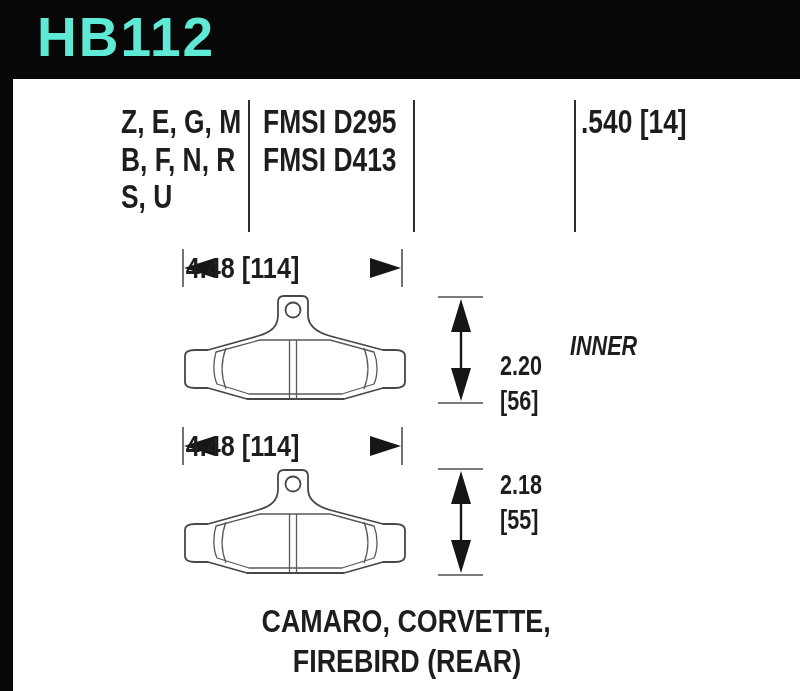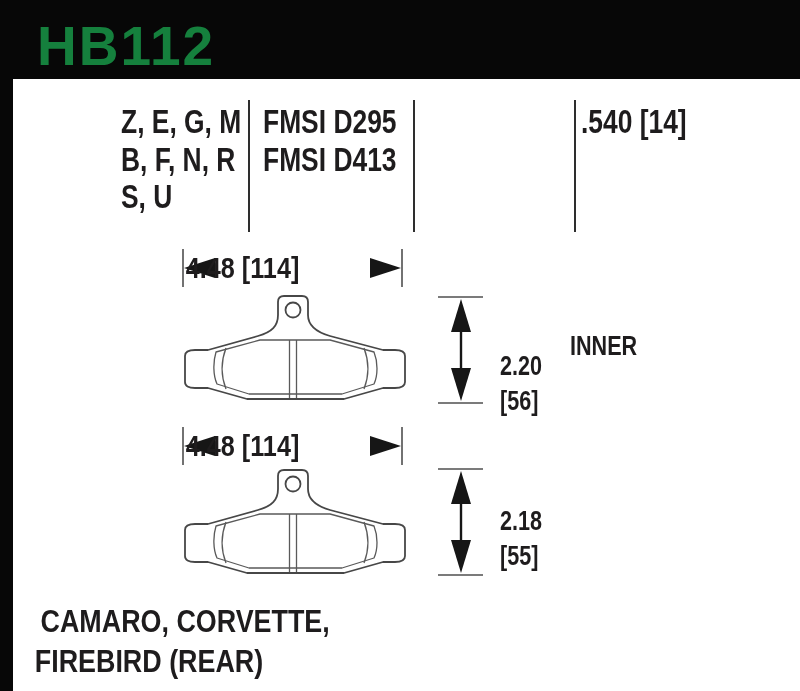--- a/index.html
+++ b/index.html
@@ -11,22 +11,22 @@
     margin: 0 auto;
     background: #ffffff;
     overflow: hidden;
     font-family: "Liberation Sans", "DejaVu Sans", sans-serif;
     color: #1e1c1d;
   }
   
   .left-strip { position:absolute; left:0; top:0; width:13px; height:691px; background:#070707; }
   .header-bar { position:absolute; left:0; top:0; width:800px; height:79px; background:#070707; }
   .part-number {
-    position:absolute; left:37px; top:14px;
-    font-size:55px; font-weight:bold; letter-spacing:2px; color:#15803d;
+    position:absolute; left:37px; top:5px;
+    font-size:55px; font-weight:bold; letter-spacing:2px; color:#5eead4;
     white-space:nowrap;
   }
   
   .cond  { display:inline-block; transform:scaleX(0.80); transform-origin:0 50%; white-space:nowrap; }
   .condc { display:inline-block; transform:scaleX(0.84); transform-origin:50% 50%; white-space:nowrap; }
   
   .spec-col { position:absolute; top:103px; font-size:33px; font-weight:bold; line-height:37.6px; }
   .spec-col.codes { left:121px; }
   .spec-col.fmsi  { left:263px; }
   .thickness { position:absolute; left:581px; top:103px; font-size:33px; font-weight:bold; line-height:37.6px; }
@@ -50,28 +50,28 @@
   .pad-svg { position:absolute; left:180px; }
   .pad-svg.p1 { top:288px; }
   .pad-svg.p2 { top:462px; }
   .l-outer { fill:none; stroke:#474747; stroke-width:1.8; stroke-linejoin:round; }
   .l-inner { fill:none; stroke:#5a5a5a; stroke-width:1.3; stroke-linejoin:round; }
   .tickline { stroke:#4f4f4f; stroke-width:1.6; }
   .arrowhead { fill:#161616; stroke:none; }
   .shaft { stroke:#161616; stroke-width:2.4; }
   .dim-labels { position:absolute; left:500px; font-size:27px; font-weight:bold; line-height:35px; }
   .dim-labels.dl1 { top:317px;margin-top:32px; }
-  .dim-labels.dl2 { top:504px; }
-  .position-label { position:absolute; left:570px; font-size:27px; font-weight:bold; }
+  .dim-labels.dl2 { top:468px; }
+  .position-label { position:absolute; left:570px; font-size:27px; font-weight:bold;font-style:italic; }
   .position-label.pl1 { top:331px; }
   .position-label.pl2 { top:506px; }
   
   .application {
     position:absolute; left:13px; top:601px; width:787px;
-    font-size:32px; font-weight:bold; line-height:40px;
+    text-align:center; font-size:32px; font-weight:bold; line-height:40px;
   }
 </style>
 </head>
 <body>
 
 <div class="page">
 
   <div class="header-bar">
     <div class="part-number">HB112</div>
   </div>

